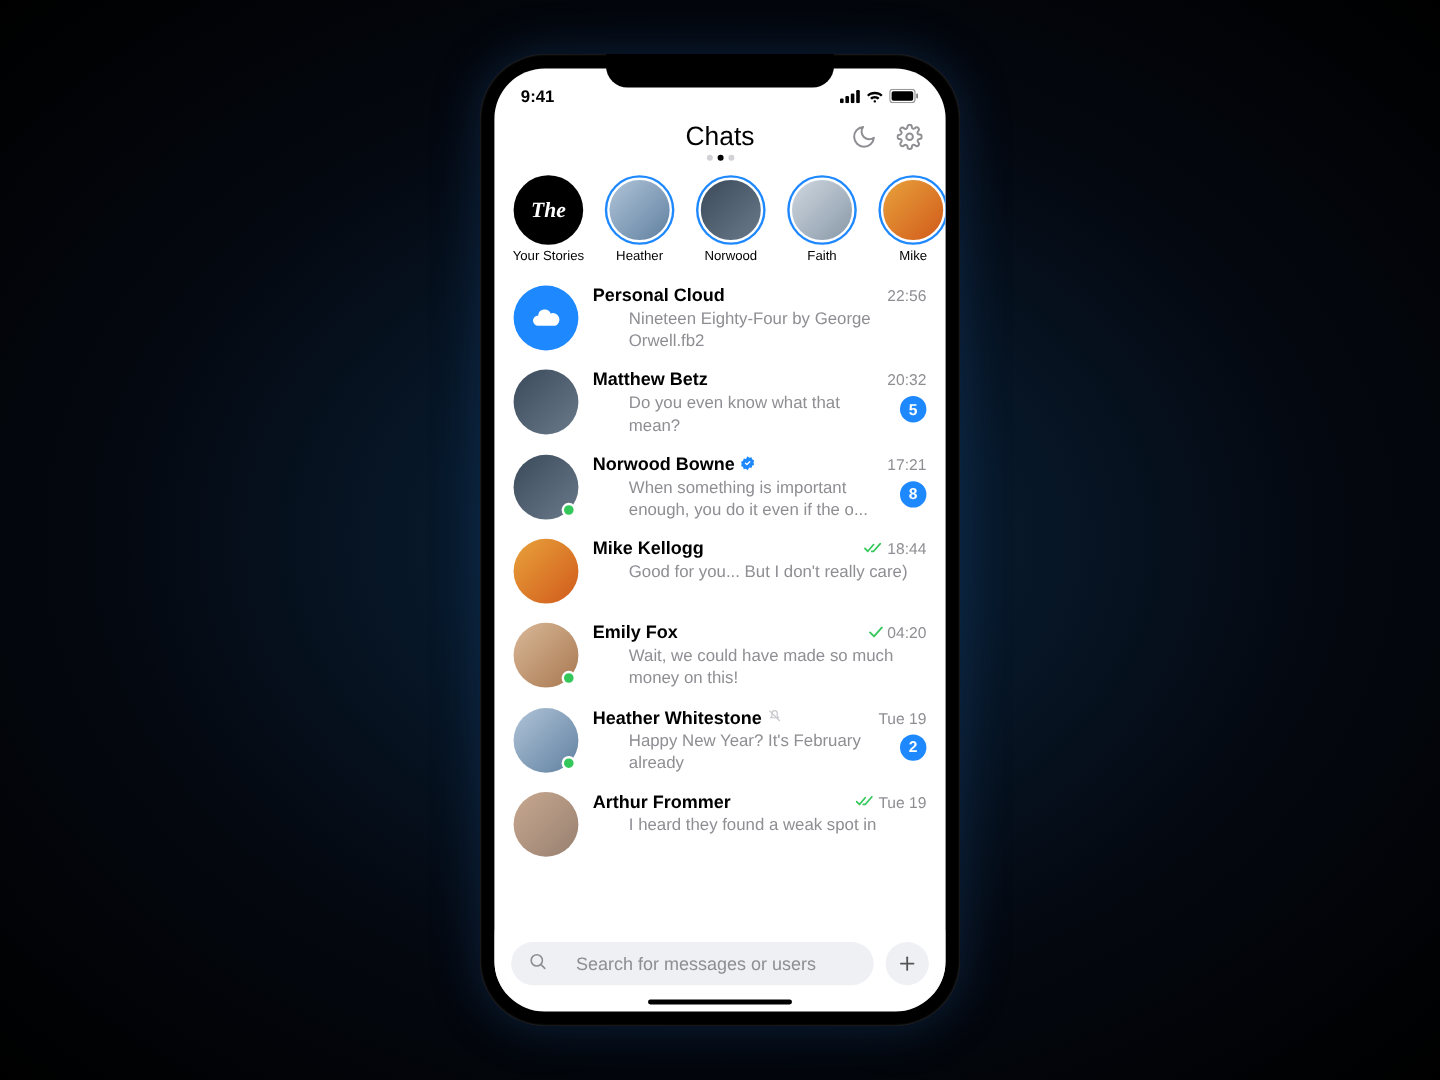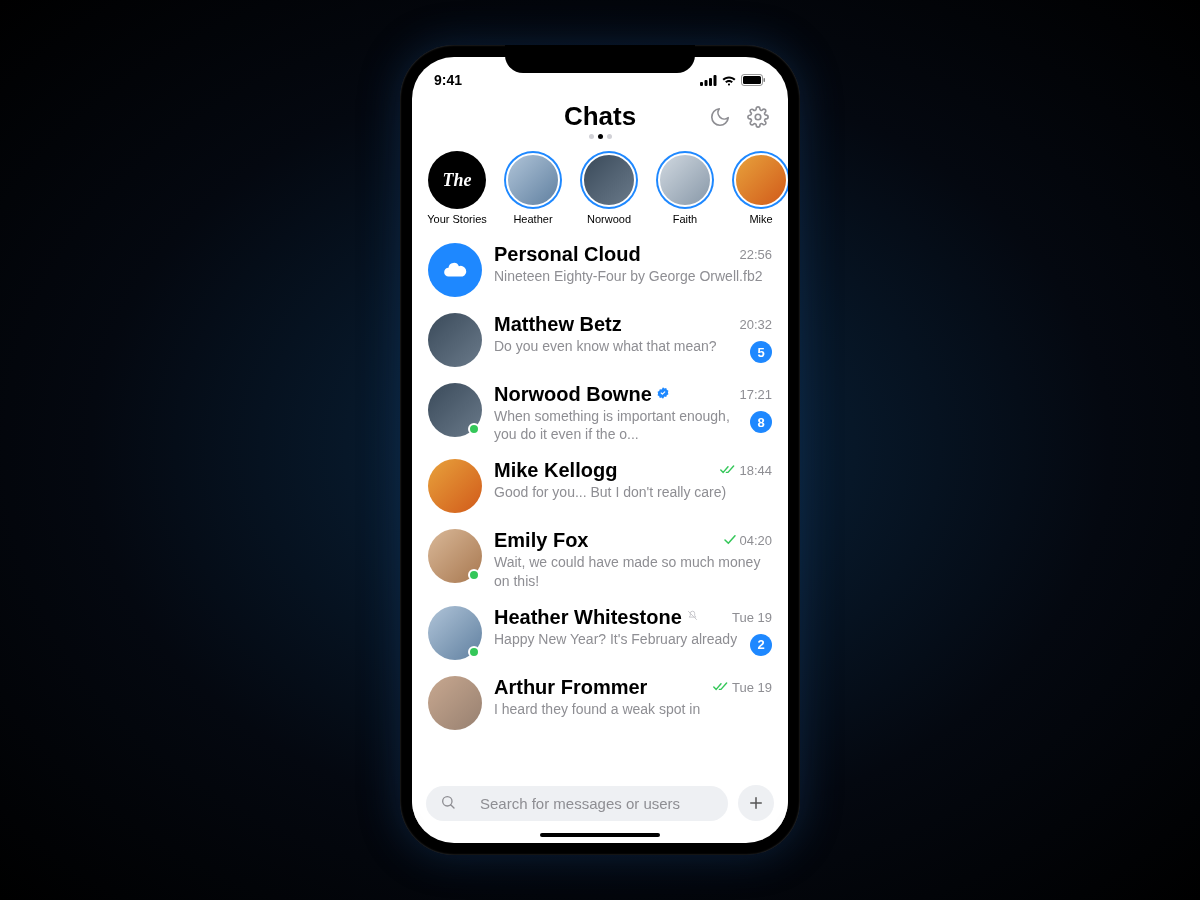--- a/index.html
+++ b/index.html
@@ -34,21 +34,21 @@
   .status-bar {
     height: 38px; display: flex; align-items: center; justify-content: space-between;
     padding: 8px 22px 0; font-size: 14px; font-weight: 600; color: #000;
   }
   .status-right { display: flex; align-items: center; gap: 4px; }
   .signal-icon, .wifi-icon, .battery-icon { display:inline-flex; align-items:center; }
   .header {
     display: flex; align-items: center; justify-content: center;
     padding: 6px 16px 2px; position: relative;
   }
-  .header-title { font-size: 26px; font-weight: 700; color: #000; }
+  .header-title { font-size: 22px; font-weight: 400; color: #000; }
   .header-right { position: absolute; right: 18px; display: flex; gap: 14px; align-items: center; }
   .icon-btn { width: 24px; height: 24px; display:flex; align-items:center; justify-content:center; color:#8e8e93; }
   .dots { display:flex; justify-content:center; gap:4px; padding-bottom:6px; }
   .dot { width:5px; height:5px; border-radius:50%; background:#d1d1d6; }
   .dot.active { background:#000; }
   .stories {
     display: flex; gap: 14px; padding: 6px 14px 10px; overflow:hidden;
   }
   .story { display:flex; flex-direction:column; align-items:center; gap:4px; flex-shrink:0; width:62px; }
   .story-ring {
@@ -68,24 +68,24 @@
     display:flex; align-items:flex-start; gap:12px; padding:8px 16px;
   }
   .chat-avatar {
     width:54px; height:54px; border-radius:50%; background:#ccc center/cover; flex-shrink:0;
     position:relative;
   }
   .chat-avatar.cloud { background:#1e88ff; display:flex; align-items:center; justify-content:center; color:#fff; }
   .online-dot { position:absolute; bottom:2px; right:2px; width:12px; height:12px; border-radius:50%; background:#34c759; border:2px solid #fff; }
   .chat-body { flex:1; min-width:0; }
   .chat-top { display:flex; align-items:center; justify-content:space-between; gap:6px; }
-  .chat-name { font-size:20px; font-weight:600; color:#000; display:flex; align-items:center; gap:4px; white-space:nowrap; overflow:hidden; text-overflow:ellipsis;text-align:right; }
+  .chat-name { font-size:15px; font-weight:600; color:#000; display:flex; align-items:center; gap:4px; white-space:nowrap; overflow:hidden; text-overflow:ellipsis;text-align:right; }
   .chat-time { font-size:13px; color:#8e8e93; display:flex; align-items:center; gap:3px; flex-shrink:0; }
   .chat-bottom { display:flex; align-items:flex-start; justify-content:space-between; gap:8px; margin-top:1px; }
-  .chat-msg { font-size:14px; color:#8e8e93; line-height:1.3; display:-webkit-box; -webkit-line-clamp:2; -webkit-box-orient:vertical; overflow:hidden; }
+  .chat-msg { font-size:14px; color:#8e8e93; line-height:1.3; display:-webkit-box; -webkit-line-clamp:2; -webkit-box-orient:vertical; overflow:hidden;margin-left:30px; }
   .badge {
     background:#1e88ff; color:#fff; font-size:13px; font-weight:600;
     min-width:22px; height:22px; border-radius:11px; display:flex; align-items:center; justify-content:center;
     padding:0 6px; flex-shrink:0; margin-top:4px;
   }
   .verified { color:#1e88ff; font-size:13px;}
   .muted { color:#c7c7cc; font-size:13px; }
   .check { color:#34c759; font-size:13px; }
   .bottom-bar {
     display:flex; align-items:center; gap:10px; padding:10px 14px 8px;

